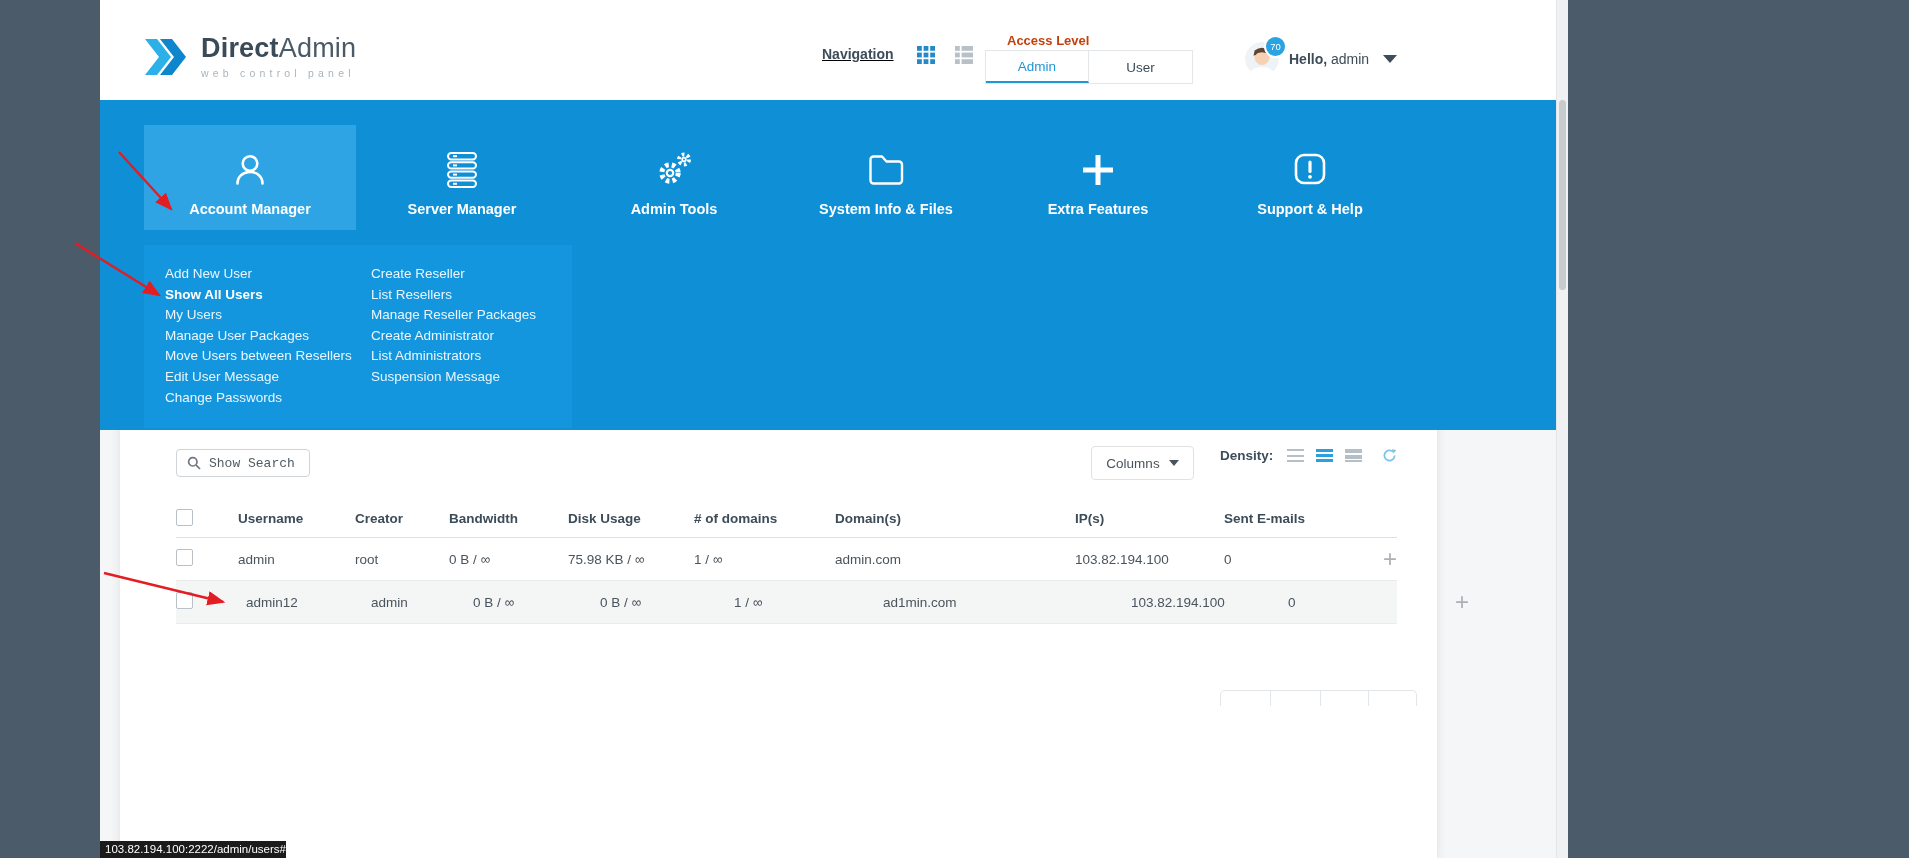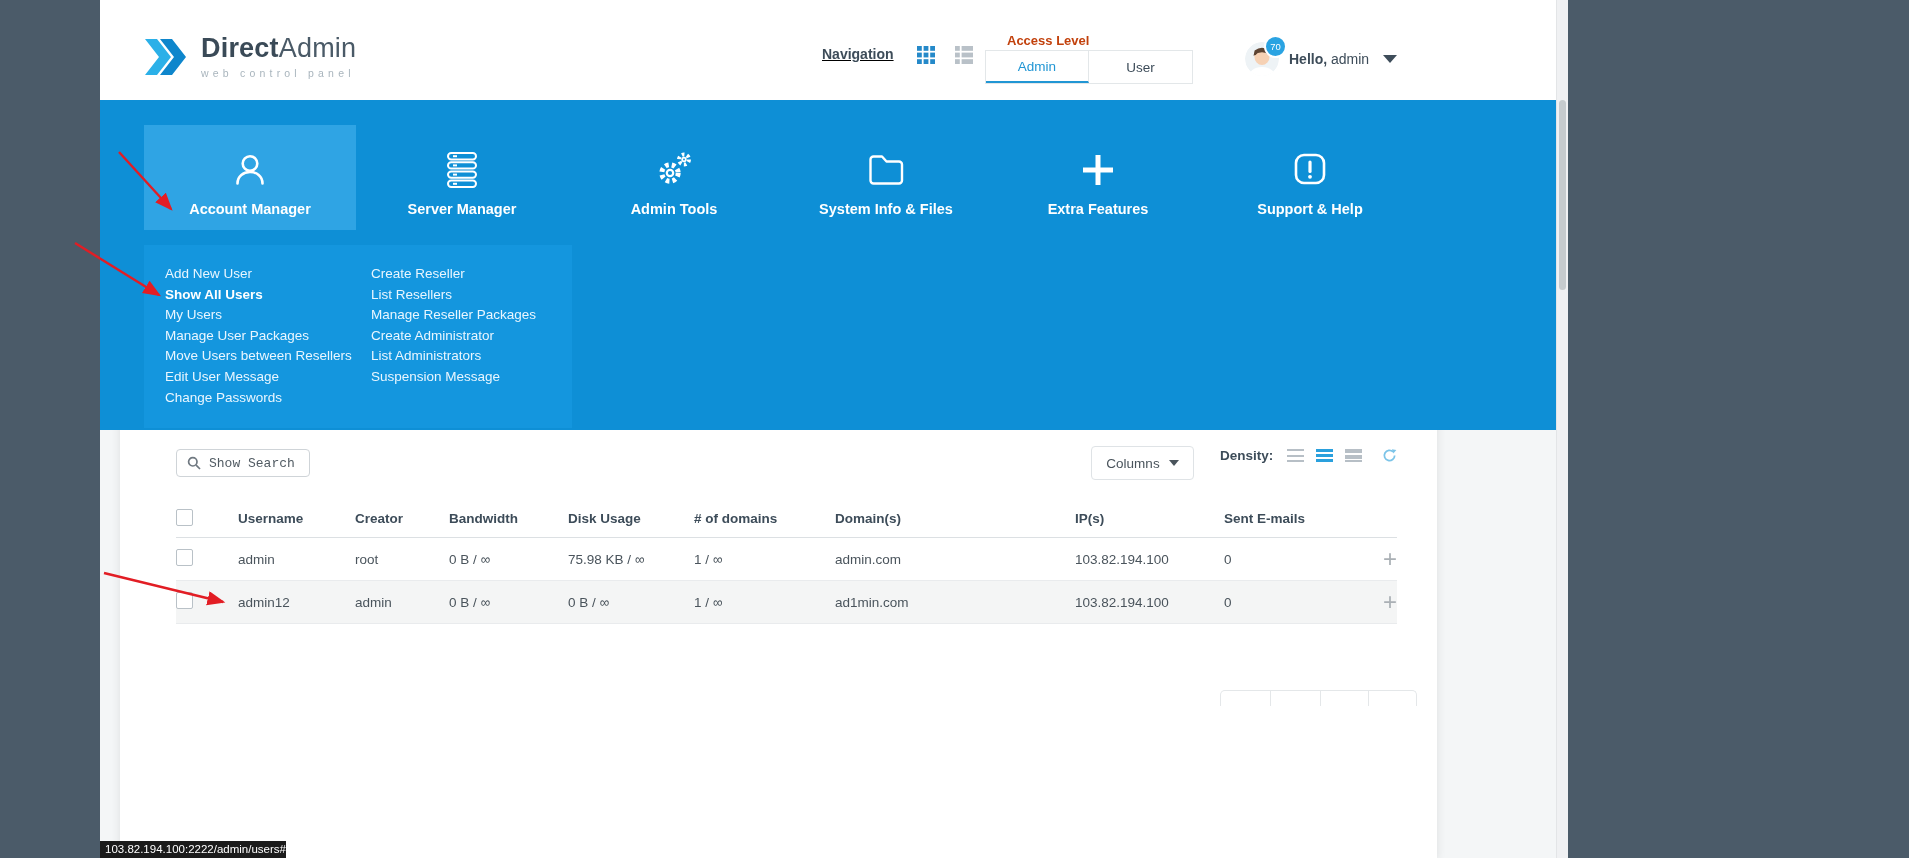--- a/index.html
+++ b/index.html
@@ -54,21 +54,21 @@
   .d1{background:repeating-linear-gradient(#b7bfc6 0 2px,transparent 2px 5.5px);}
   .d2{background:repeating-linear-gradient(#2aa0dd 0 3px,transparent 3px 5px);}
   .d3{background:repeating-linear-gradient(#b7bfc6 0 4px,transparent 4px 5.5px);}
   .refresh-pos{margin-left:8px;width:15px;height:15px;cursor:pointer;}
 
   
   .users-table{position:absolute;left:56px;top:242px;width:1221px;}
   .trow{display:grid;grid-template-columns:62px 117px 94px 119px 126px 141px 240px 149px 139px 34px;align-items:center;}
   .thead{height:37px;border-bottom:1px solid #dce0e3;font-size:13.5px;font-weight:700;color:#3d4c59;}
   .tdata{height:42px;border-bottom:1px solid #e9ebed;font-size:13.5px;color:#4a545c;}
-  .tdata.alt{background:#f4f5f5;}
+  .tdata.alt{background:#f4f5f5;gap:8px;}
   .cb{width:15px;height:15px;border:1.5px solid #b9c1c7;border-radius:2px;background:#fff;display:inline-block;cursor:pointer;}
   .plus{font-size:24px;font-weight:300;color:#aab0b5;text-align:right;cursor:pointer;line-height:20px;}
 
   .pagination-partial{position:absolute;left:1100px;top:432px;width:197px;height:16px;border:1px solid #e4e7e9;border-bottom:none;border-radius:5px 5px 0 0;display:flex;box-sizing:border-box;}
   .pg-seg{height:100%;border-right:1px solid #e4e7e9;box-sizing:border-box;}
   .pg-seg:last-child{border-right:none;}
 
   
   .status-tooltip{position:absolute;left:0;bottom:0;background:#1b1b1b;color:#fff;font-size:11.5px;padding:2px 0 3px 5px;z-index:8;white-space:nowrap;}
   .scrollbar{position:absolute;right:0;top:0;width:12px;height:858px;background:#f0f1f3;border-left:1px solid #e3e5e7;box-sizing:border-box;}

